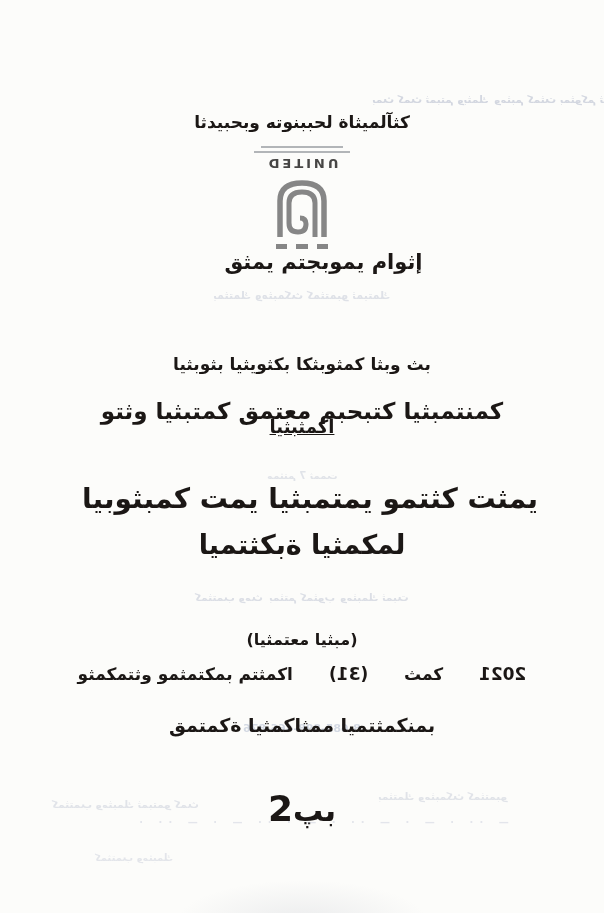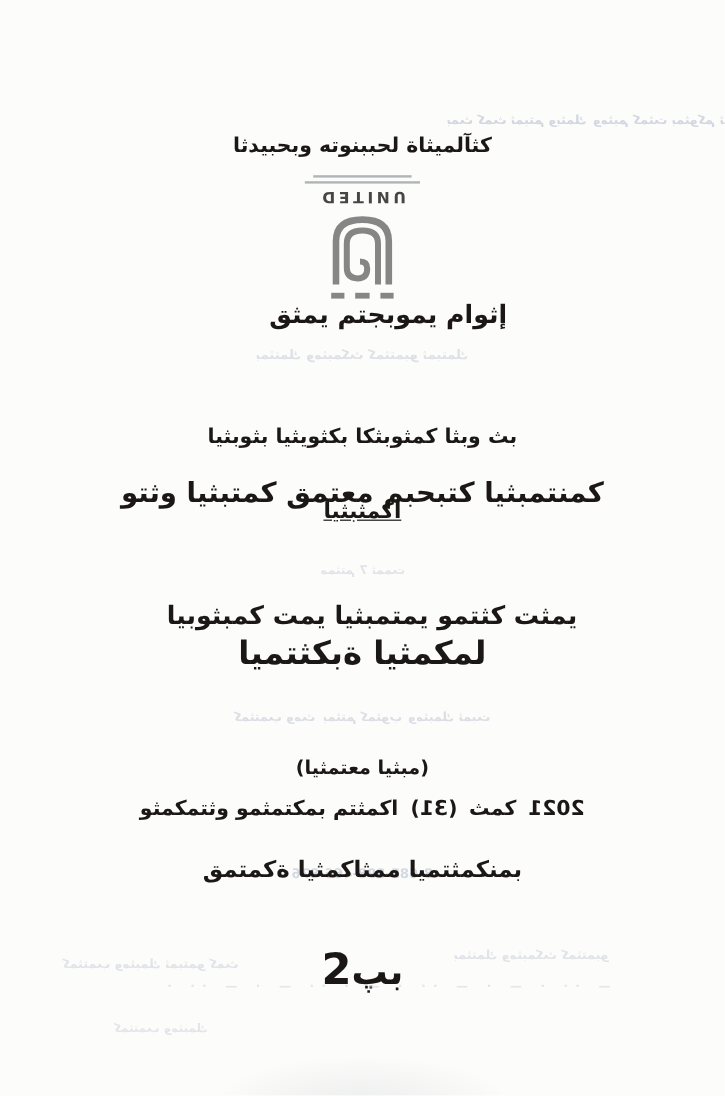--- a/index.html
+++ b/index.html
@@ -10,21 +10,21 @@
       #fcfcfa;
     font-family:"DejaVu Sans", sans-serif;
     color:#1b1715; overflow:hidden;
   }
   .line {
     position:absolute; left:0; right:0;
     text-align:center; white-space:nowrap;
     font-weight:bold; color:#1b1715;
   }
   .mirror { display:inline-block; transform:scaleX(-1); }
-  .seg { display:inline-block; margin:0 2px; }
+  .seg { display:inline-block; margin:0 15px; }
 
   
   .logo {
     position:absolute; top:146px; left:50%;
     transform:translateX(-50%) rotate(180deg);
     text-align:center; width:130px;
   }
   .logo .wordmark {
     font-size:13px; font-weight:bold; letter-spacing:3px;
     color:#474645; margin-top:2px;
@@ -77,21 +77,21 @@
 
   <div class="line" style="top:354px; font-size:17px;">بث وبثا كمثوبثكا بكثويثيا بثوبثيا</div>
   <div class="line" style="top:382px; font-size:23px;margin-top:16px;">كمنتمبثيا كتبحبم معتمق كمتبثيا وثتو</div>
 
   <div class="line" style="top:416px; font-size:18px;text-decoration:underline;">اكمثبثيا</div>
 
   <div class="ghost" style="top:470px; left:0; right:0; text-align:center; font-size:10px; opacity:.5;">
     <span class="inner">ممثتم 7 ثممت</span>
   </div>
 
-  <div class="line" style="top:501px; font-size:21px;padding-left:16px;">يمثت كثتمو يمتمبثيا يمت كمبثوبيا</div>
+  <div class="line" style="top:482px; font-size:28px;padding-left:16px;">يمثت كثتمو يمتمبثيا يمت كمبثوبيا</div>
   <div class="line" style="top:529px; font-size:27px;">لمكمثيا ةبكثتميا</div>
 
   <div class="ghost" style="top:586px; left:0; right:0; text-align:center; opacity:.6;">
     <div class="g-line inner">كمثتمب ومث</div>
     <div class="g-line inner">بمثتم كمثوب</div>
     <div class="g-line inner">ومثبمك ثمبت</div>
   </div>
 
   <div class="line" style="top:630px; font-size:16px;">(مبثيا معتمثيا)</div>
 

